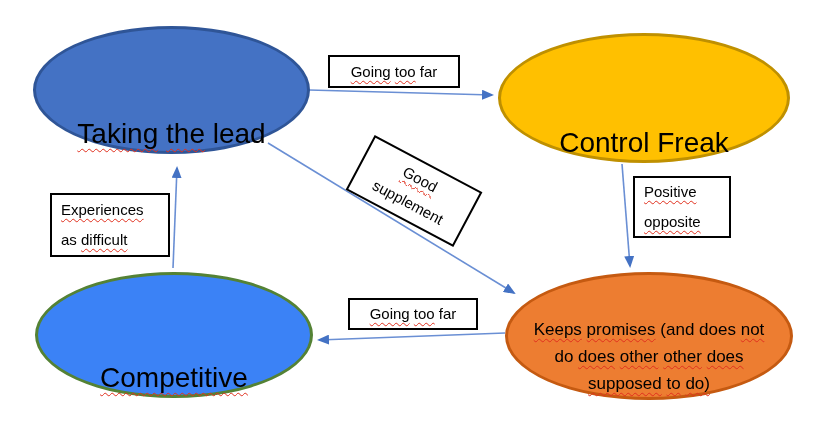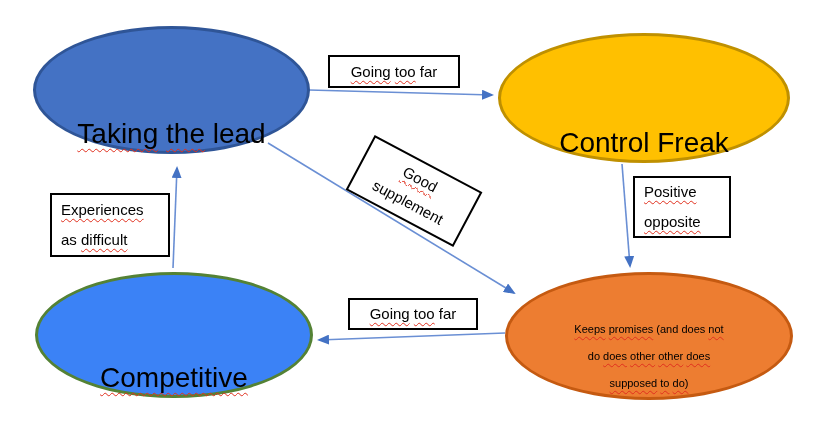--- a/index.html
+++ b/index.html
@@ -6,21 +6,21 @@
   .canvas{
     position:relative;width:828px;height:423px;background:#ffffff;overflow:hidden;
     font-family:"Liberation Sans",sans-serif;color:#000;
   }
   .arrows{position:absolute;left:0;top:0;}
   .node{
     position:absolute;border-radius:50%;border:3px solid #c4b5fd;box-sizing:border-box;
     display:flex;align-items:flex-end;justify-content:center;text-align:center;
   }
   .node--big{font-size:28px;line-height:34px;}
-  .node--small{font-size:11px;line-height:27px;}
+  .node--small{font-size:17px;line-height:27px;}
   .label-box{
     position:absolute;background:#fff;border:2px solid #000;box-sizing:border-box;
     display:flex;flex-direction:column;justify-content:center;font-size:15px;line-height:20px;
   }
   .label-box--center{align-items:center;}
   .label-box--left{align-items:flex-start;text-align:left;padding-left:9px;line-height:30px;}
   .label-box--rot{transform:rotate(28deg);align-items:center;text-align:center;line-height:26px;}
   .sq{
     text-decoration-line:underline;text-decoration-style:wavy;
     text-decoration-color:var(--sq,#e0301e);text-decoration-thickness:1px;

